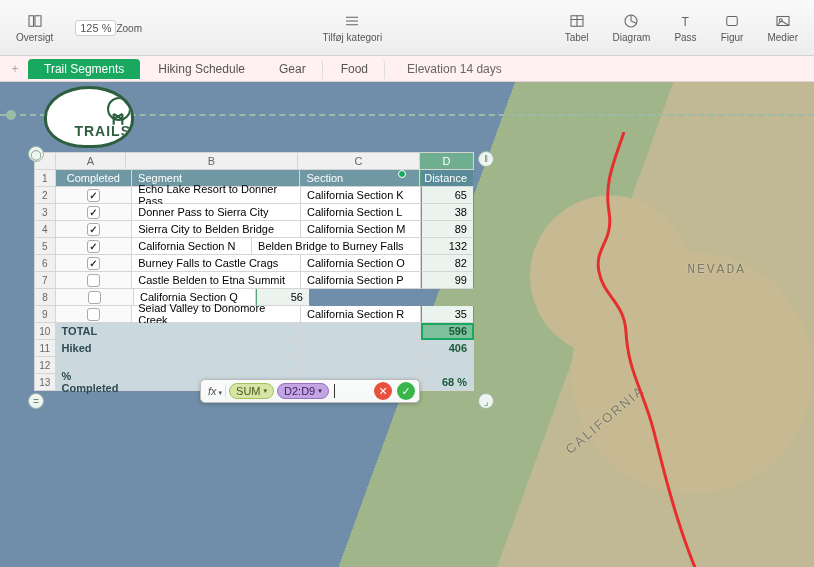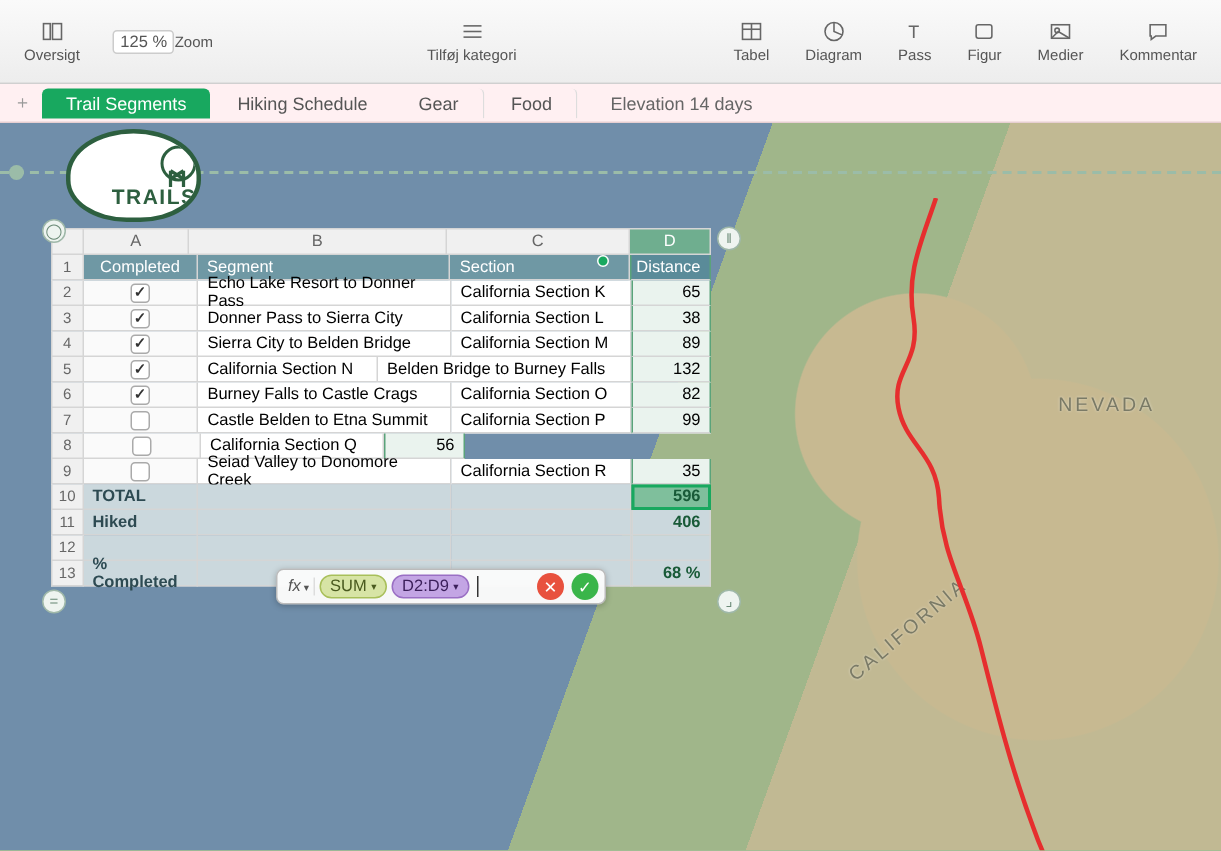--- a/index.html
+++ b/index.html
@@ -26,21 +26,21 @@
   .doc { position:absolute; top:82px; left:0; right:0; bottom:0; background: #719a5a; overflow:hidden; }
   .map-bg { position:absolute; inset:0; }
   .map-bg .land { position:absolute; inset:0; background:
       radial-gradient(circle at 75% 40%, #c9b98a 0 80px, transparent 81px),
       radial-gradient(circle at 85% 60%, #c9b98a 0 120px, transparent 121px),
       linear-gradient(110deg, #6b8fb0 0 52%, #9db784 52% 68%, #c3b98c 68% 100%);
       filter: saturate(0.85);
   }
   .state-label { position:absolute; font-size:13px; letter-spacing:2px; color:#7a7a66; font-weight:500; text-shadow:0 0 2px rgba(255,255,255,0.5);}
   .state-california { right:160px; top:330px; transform:rotate(-40deg);}
-  .state-nevada { right:44px; top:180px; }
+  .state-nevada { right:68px; top:180px;font-family:Liberation Mono, monospace; }
   .trail-line { position:absolute; right:100px; top:50px; width:160px; height:460px; }
   .trail-line svg { width:100%; height:100%; }
 
   
   .badge { position:absolute; left:44px; top:4px; width:90px; height:62px; background:#fff; border:3px solid #2d5f3f; border-radius: 50% 50% 45% 45%; display:flex; flex-direction:column; align-items:flex-end; justify-content:flex-end; font-size:14px; font-weight:bold; color:#2d5f3f; letter-spacing:1px; padding-bottom:6px; overflow:hidden;}
   .badge::before { content:""; position:absolute; top:8px; width:20px; height:20px; border:2px solid #2d5f3f; border-radius:50%; }
   .badge svg { position:absolute; top:14px; }
 
   
   .ruler-h { position:absolute; left:0; right:0; top:32px; border-top:2px dashed #9bbca8; }
@@ -65,21 +65,21 @@
   .summary .cell { background:#cbd8dd; color:#2d4a52; font-weight:600;}
   .summary .cell.cD { background:#7fbf9c; color:#195a38; border-right:1px solid #5aa37a;}
   .summary.sel .cell.cD { outline:2px solid #18a85f; outline-offset:-2px;}
   .chk { width:13px; height:13px; border:1px solid #aaa; border-radius:3px; display:flex; align-items:center; justify-content:center; background:#fff;}
   .chk.on::after { content:"✓"; font-size:10px; color:#333; font-weight:bold;}
 
   .sel-dot { position:absolute; width:8px; height:8px; background:#18a85f; border:1px solid #fff; border-radius:50%;}
   .sel-dot.tl { left:364px; top:18px;}
 
   
-  .formula { position:absolute; left:184px; top:297px; width:220px; height:24px; background:rgba(250,250,250,0.98); border:1px solid #bbb; border-radius:5px; box-shadow:0 1px 4px rgba(0,0,0,0.25); display:flex; align-items:center; font-size:11px; padding:0 4px; gap:3px;}
+  .formula { position:absolute; left:200px; top:297px; width:220px; height:24px; background:rgba(250,250,250,0.98); border:1px solid #bbb; border-radius:5px; box-shadow:0 1px 4px rgba(0,0,0,0.25); display:flex; align-items:center; font-size:11px; padding:0 4px; gap:3px;}
   .formula .fx { color:#555; font-style:italic; padding:0 3px; border-right:1px solid #ddd;}
   .formula .fx::after{content:"▾"; font-size:7px; margin-left:2px; font-style:normal;}
   .token { background:#d7e4a5; border:1px solid #a8bf5a; border-radius:9px; padding:1px 6px; color:#4a5a1f; display:flex; align-items:center;}
   .token::after{content:"▾"; font-size:7px; margin-left:3px;}
   .token.ref { background:#c3a5e4; border-color:#9a6fc4; color:#3b1f5a;}
   .cursor { width:1px; height:14px; background:#333; margin:0 2px;}
   .fbtn { width:18px; height:18px; border-radius:50%; display:flex; align-items:center; justify-content:center; color:#fff; font-size:11px; margin-left:2px; cursor:pointer;}
   .fbtn.cancel{background:#e8513e;}
   .fbtn.ok{background:#39b54a;}
   .formula .sp{flex:1;}
@@ -144,26 +144,20 @@
     <span class="lbl">Figur</span>
   </div>
   <div class="tool">
     <svg viewBox="0 0 24 24">
         <rect x="4" y="6" width="16" height="12"></rect>
         <circle cx="9" cy="11" r="2"></circle>
         <path d="M4 18 L10 12 L20 18"></path>
       </svg>
     <span class="lbl">Medier</span>
   </div>
-  <div class="tool">
-    <svg viewBox="0 0 24 24">
-        <path d="M5 6 h14 v10 h-9 l-4 3 v-3 h-1 z"></path>
-      </svg>
-    <span class="lbl">Kommentar</span>
-  </div>
 </div>
 
 <div class="sheet-tabs">
   <div class="add-sheet">＋</div>
   <div class="sheet-tab active">Trail Segments</div>
   <div class="sheet-tab">Hiking Schedule</div>
   <div class="sheet-tab sep">Gear</div>
   <div class="sheet-tab sep">Food</div>
   <div class="sheet-extra">Elevation 14 days</div>
 </div>

